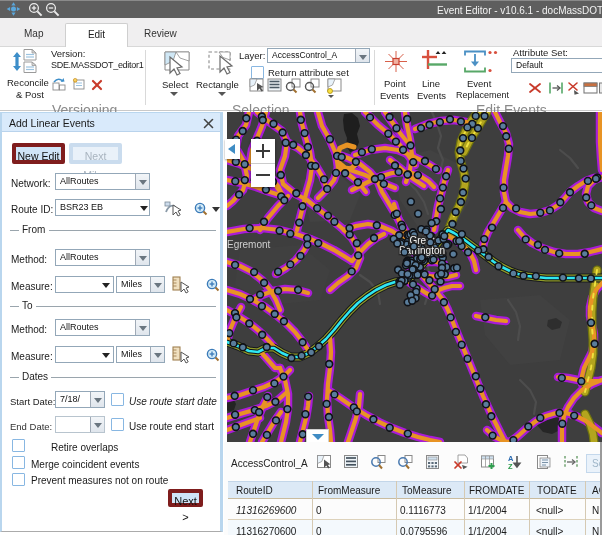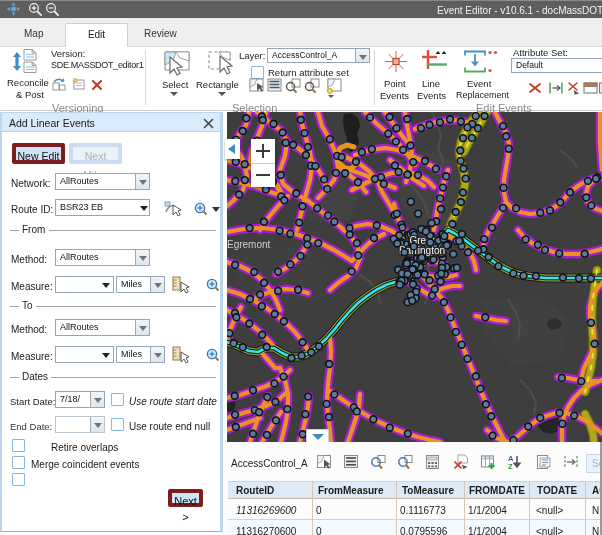--- a/index.html
+++ b/index.html
@@ -13,21 +13,21 @@
 #titletext { left:437px; top:4px; color:#f2f2f2; font-size:10px; white-space:nowrap; }
 
 
 #tabrow { left:0; top:18px; width:602px; height:29px; background:#f0eff0; border-bottom:1px solid #d8d8d8; }
 .tab { top:10px; font-size:10px; color:#333; }
 #tab-edit { left:65px; top:5px; width:63px; height:24px; background:#fff; border:1px solid #cfcfcf; border-bottom:none; border-radius:2px 2px 0 0; text-align:center; padding-top:5px; font-size:10px; color:#222; }
 
 
 #ribbon { left:0; top:47px; width:602px; height:64px; background:#fff; border-bottom:1px solid #c9c9c9; }
 .vsep { position:absolute; top:3px; width:1px; height:55px; background:#d9d9d9; }
-.grouplabel { position:absolute; top:55px; font-size:11px; color:#8a8a8a; }
+.grouplabel { position:absolute; top:55px; font-size:14px; color:#8a8a8a; }
 .ribtext { position:absolute; font-size:9.5px; color:#222; white-space:nowrap; }
 
 
 .combo { position:absolute; background:#fff; border:1px solid #93a7b8; }
 .combo .btn { position:absolute; right:0; top:0; bottom:0; width:14px; background:linear-gradient(#f2f5f8,#dfe5ec); border-left:1px solid #a0aab6; }
 .combo .btn:after { content:""; position:absolute; left:3px; top:6px; border:4px solid transparent; border-top:5px solid #6a7680; }
 .arrowdown { position:absolute; width:0; height:0; border:4px solid transparent; border-top:5px solid #5c6670; }
 .combo .txt { position:absolute; left:4px; top:2px; font-size:9px; color:#111; white-space:nowrap; }
 #ribbon .combo .txt { font-size:8.5px; top:2.5px; }
 
@@ -35,21 +35,21 @@
 #panel { left:0; top:112px; width:223px; height:420px; background:#fff; border-left:2px solid #b9d6ee; border-right:3px solid #b9d6ee; border-top:1px solid #b9d6ee; border-bottom:1px solid #ababab; }
 #panelheader { left:0; top:0; width:218px; height:20px; background:#d9eafb; border-bottom:1px solid #b9d3ec; }
 .lbl { position:absolute; font-size:10px; color:#1a1a1a; white-space:nowrap; }
 .btn-blue { position:absolute; background:#cfe4f7; border:4px solid #7f1d1d; border-radius:2px; font-size:11px; color:#111; text-align:center; }
 .checkbox { position:absolute; width:13px; height:13px; background:#fff; border:1px solid #88b7e2; border-radius:1px; }
 .sepline { position:absolute; height:1px; background:#9aa5ad; }
 .septext { position:absolute; font-size:10px; color:#222; }
 
 
 #tablepanel { left:224px; top:442px; width:378px; height:93px; background:#fcfcfc; }
-.thead { font-size:10px; font-weight:bold; color:#1b1b1b; white-space:nowrap; }
+.thead { font-size:10px; font-weight:normal; color:#1b1b1b; white-space:nowrap; }
 .tcell { font-size:10px; color:#1b1b1b; white-space:nowrap; }
 .trow { left:4px; width:372px; height:21px; border-bottom:1px solid #ddd2bb; }
 .tvline { top:39px; width:1px; height:54px; background:#d5c9b2; }
 </style>
 </head>
 <body>
 <div id="app">
 
   <div id="topbar" class="abs">
     <svg class="abs" style="left:3px; top:0px;" width="60" height="17" viewBox="0 0 60 17">
@@ -346,27 +346,28 @@
         <div class="btn"></div>
     </div>
     <div class="checkbox" style="left:109px; top:280px;"></div>
     <div class="lbl" style="left:127px; top:283px;font-style:italic;">Use route start date</div>
 
     <div class="lbl" style="left:8px; top:308px; font-size:9.5px; color:#333;">End Date:</div>
     <div class="combo" style="left:53px; top:303px; width:50px; height:17px; border-color:#b8c4ce;">
       <div class="btn"></div>
     </div>
     <div class="checkbox" style="left:109px; top:305px;"></div>
-    <div class="lbl" style="left:127px; top:308px;">Use route end null</div>
+    <div class="lbl" style="left:127px; top:308px;">Use route end start</div>
 
     <div class="checkbox" style="left:10px; top:326px;"></div>
     <div class="lbl" style="left:29px; top:329px;padding-left:20px;">Retire overlaps</div>
     <div class="checkbox" style="left:10px; top:343px;"></div>
     <div class="lbl" style="left:29px; top:346px;">Merge coincident events</div>
     <div class="checkbox" style="left:10px; top:360px;"></div>
+    <div class="lbl" style="left:29px; top:362px;">Prevent measures not on route</div>
 
     <div class="btn-blue" style="left:166px; top:376px; width:35px; height:18px; line-height:16px;">Next &gt;</div>
   </div>
 
   <div id="mapwrap" class="abs" style="left:227px; top:112px; width:375px; height:330px; background:#3e3e3e;"><svg width="375" height="330" viewBox="0 0 375 330">
 <rect width="375" height="330" fill="#3e3e3e"></rect>
 <path d="M163.0 48.0 L203.0 38.0 L233.0 53.0 L243.0 88.0 L223.0 123.0 L193.0 118.0 L173.0 88.0 Z" fill="#424242"></path>
 <path d="M13.0 138.0 L73.0 133.0 L103.0 158.0 L93.0 188.0 L43.0 193.0 L8.0 173.0 Z" fill="#404040"></path>
 <path d="M253.0 188.0 L313.0 183.0 L343.0 208.0 L333.0 248.0 L283.0 253.0 L258.0 223.0 Z" fill="#414141"></path>
 <path d="M73.0 68.0 L113.0 63.0 L133.0 83.0 L123.0 108.0 L83.0 110.0 Z" fill="#424242"></path>

